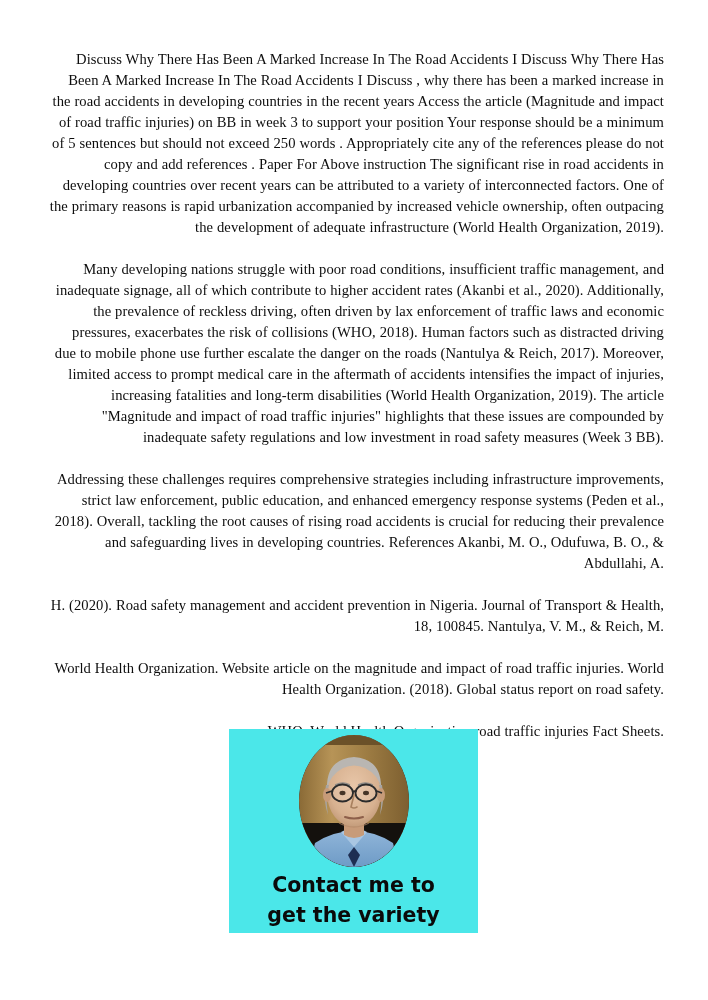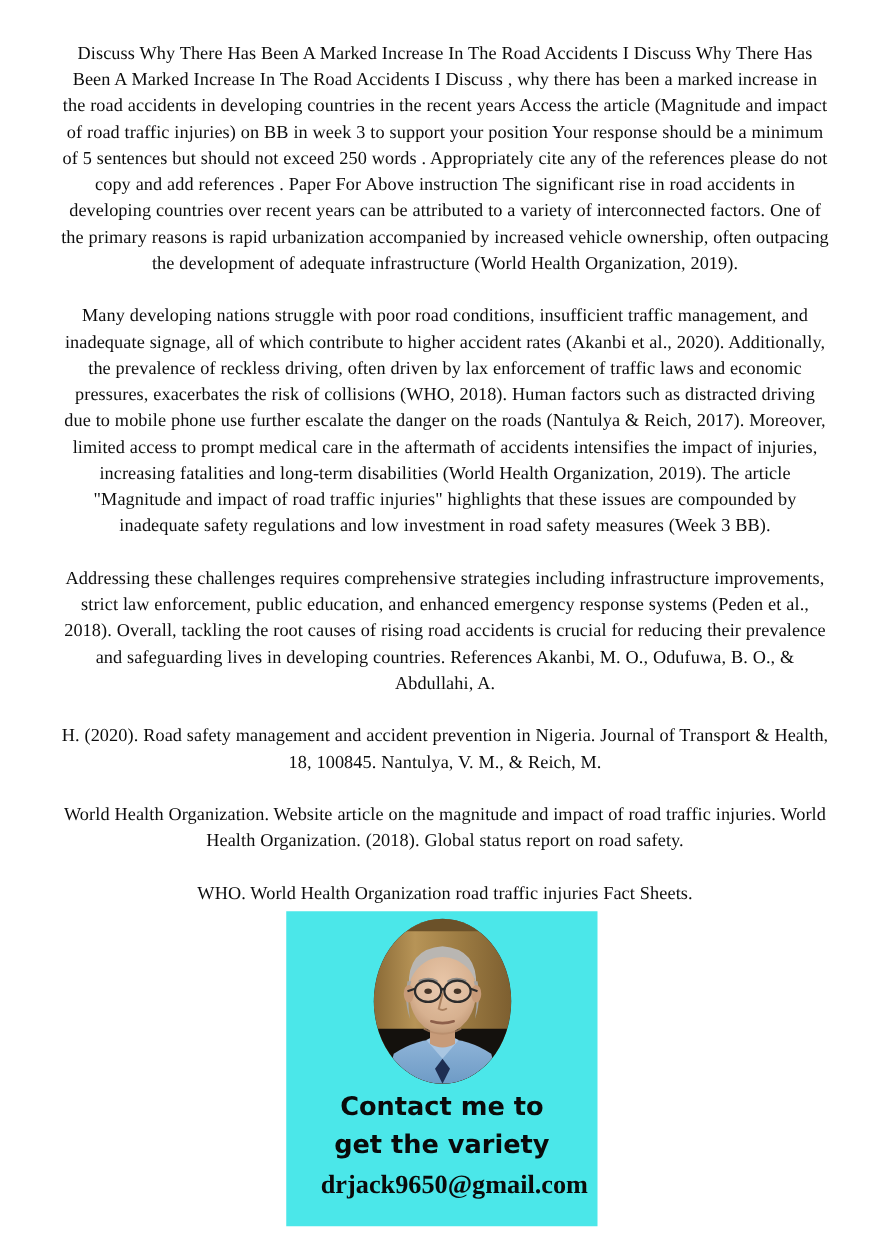--- a/index.html
+++ b/index.html
@@ -25,40 +25,40 @@
   }
 
   .doc-body {
     position: absolute;
     left: 48px;
     top: 33px;
     width: 616px;
   }
 
   .para {
-    margin: 0 0 21px 0;
+    margin: 16px 0 21px 0;
     font-size: 14.6px;
     line-height: 21px;
     color: #0d0d0d;
-    text-align: center;
+    text-align: right;
     letter-spacing: 0.005em;
     word-spacing: 0.01em;
   }
 
   .para:last-child {
     margin-bottom: 0;
   }
 
   
   #contact-overlay {
     position: absolute;
     left: 229px;
     top: 729px;
     width: 249px;
-    height: 252px;
+    height: 204px;
     background: #4BE7E9;
     overflow: hidden;
     z-index: 50;
   }
 
   .portrait-wrap {
     position: absolute;
     left: 50%;
     top: 6px;
     transform: translateX(-50%);

